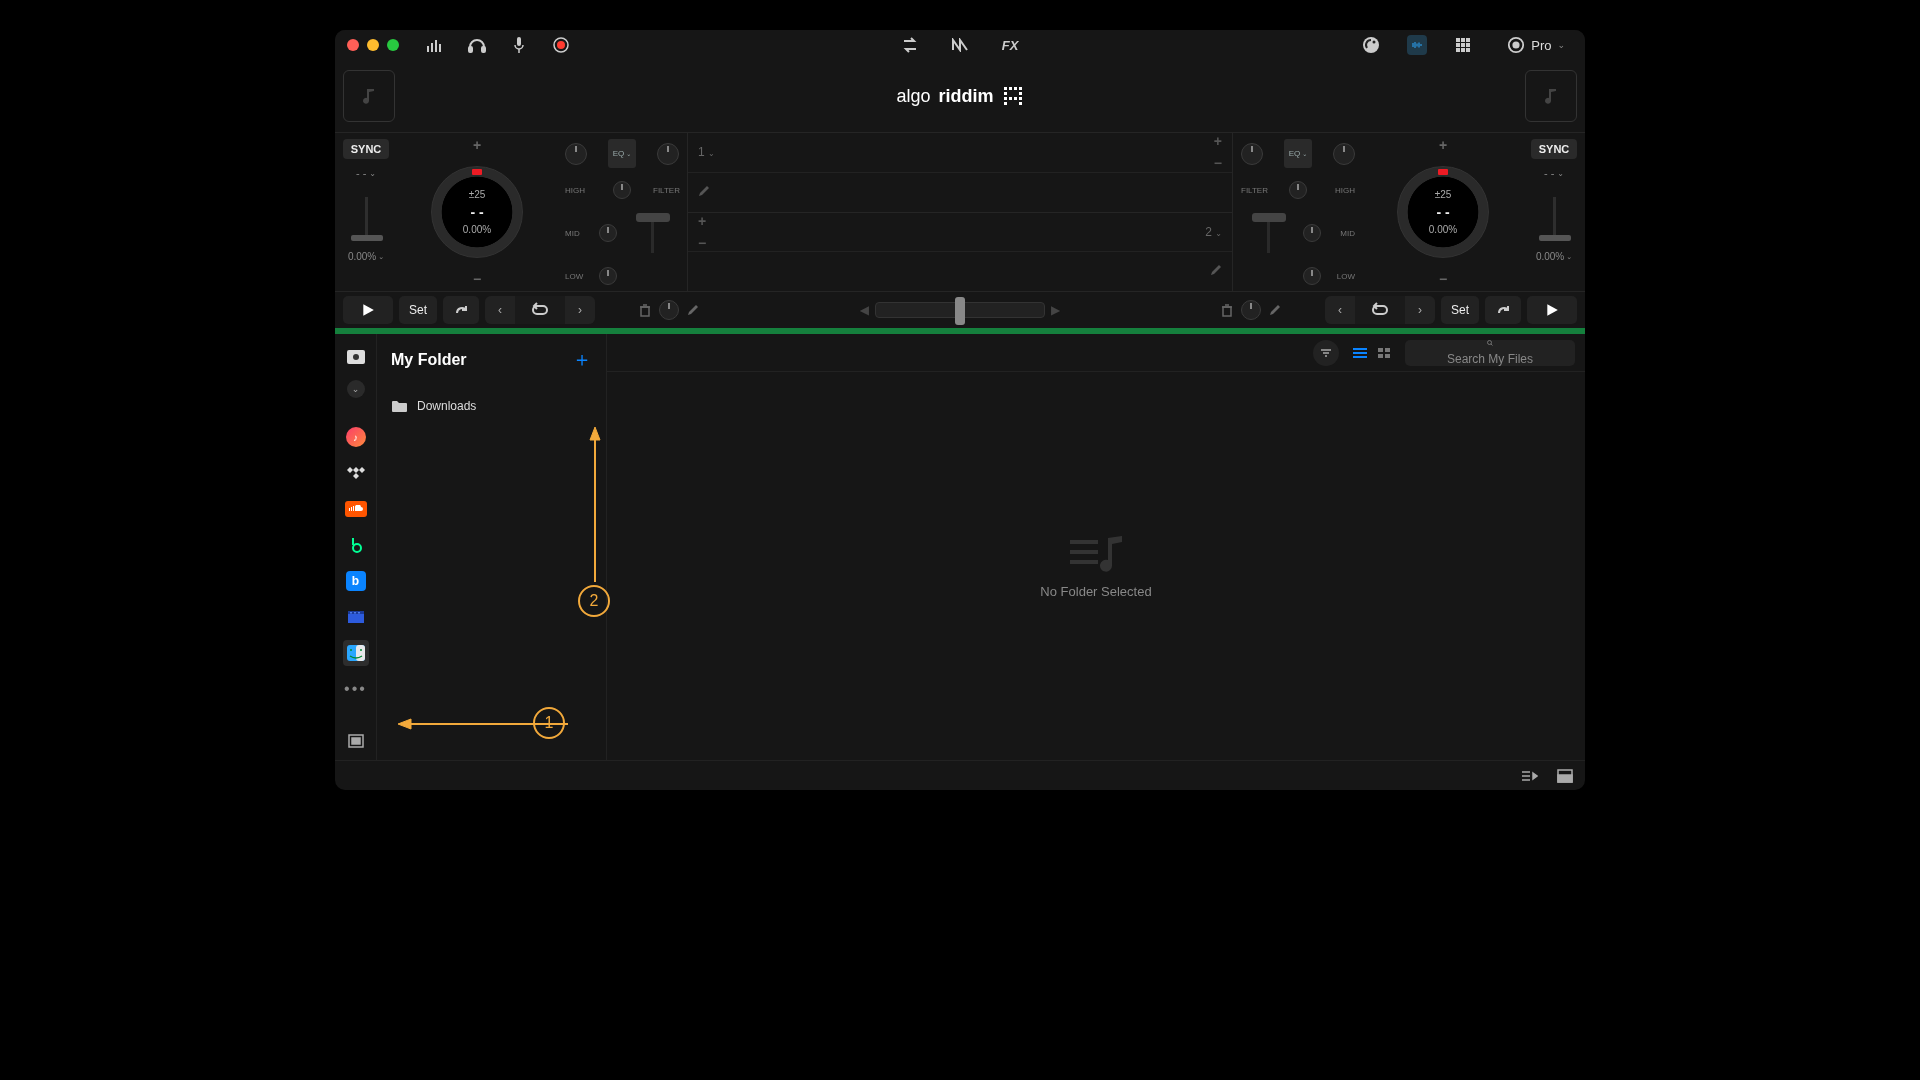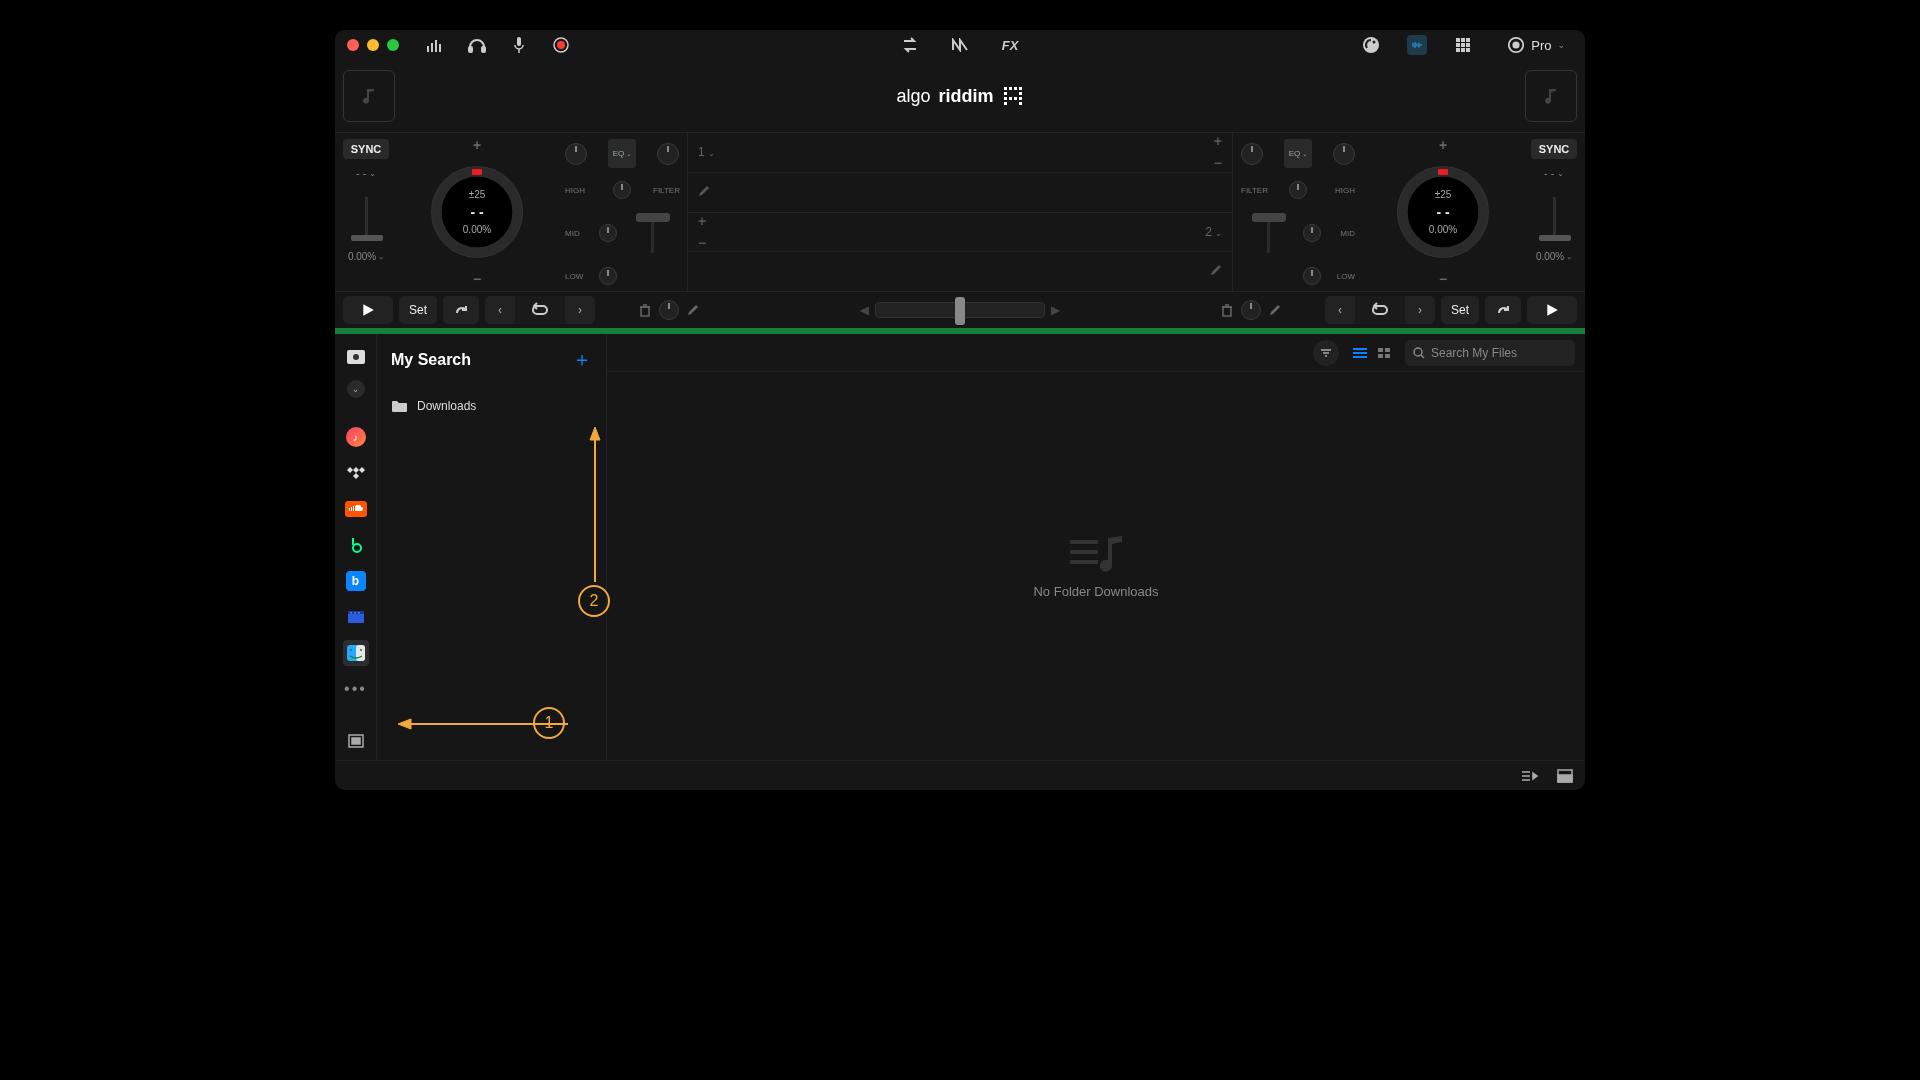--- a/index.html
+++ b/index.html
@@ -194,21 +194,21 @@
     display:flex; flex-direction:column;
   }
   .ca-toolbar {
     height:38px; display:flex; align-items:center; justify-content:flex-end;
     gap:10px; padding:0 10px; border-bottom:1px solid #222;
   }
   .ca-filter { width:26px; height:26px; border-radius:50%; background:#222; display:flex; align-items:center; justify-content:center;}
   .view-toggle { display:flex; gap:2px; }
   .view-toggle .vt { width:22px; height:20px; display:flex; align-items:center; justify-content:center; color:#777;}
   .view-toggle .vt.active { color:#0a84ff; }
-  .search-box { background:#222; border-radius:5px; height:26px; width:170px; display:flex; align-items:center; padding:0 8px; color:#888; gap:6px; font-size:12px;}
+  .search-box { background:#222; border-radius:5px; height:26px; width:170px; display:flex; align-items:center; padding:0 8px; color:#888; gap:6px; font-size:12px;flex-direction:column;}
   .ca-body { flex:1; display:flex; align-items:center; justify-content:center; flex-direction:column; gap:10px; color:#666;}
   .empty-icon { width:56px; height:40px; opacity:0.3; }
 
   
   .bottombar {
     height:30px;
     border-top:1px solid #222;
     display:flex; align-items:center; padding:0 10px;
   }
   .bottombar .spacer { flex:1; }
@@ -658,21 +658,21 @@
       <div class="rail-item" style="margin-bottom:6px;">
           <svg width="16" height="14" viewBox="0 0 16 14" fill="none" stroke="#aaa" stroke-width="1.5">
             <rect x="1" y="1" width="14" height="12"></rect>
             <rect x="4" y="4" width="8" height="6" fill="#aaa"></rect>
           </svg>
         </div>
     </div>
 
     <div class="browser-panel">
       <div class="bp-header">
-        <span class="bp-title">My Search</span>
+        <span class="bp-title">My Folder</span>
         <span class="bp-plus">＋</span>
       </div>
       <div class="bp-item">
         <svg width="16" height="12" viewBox="0 0 16 12" fill="#ccc">
             <path d="M1 2a1 1 0 011-1h4l2 2h7a1 1 0 011 1v7a1 1 0 01-1 1H2a1 1 0 01-1-1z"></path>
           </svg>
         <span>Downloads</span>
       </div>
     </div>
 
@@ -710,21 +710,21 @@
           <span>Search My Files</span>
         </div>
       </div>
       <div class="ca-body">
         <svg class="empty-icon" viewBox="0 0 56 40" fill="#777">
           <rect x="2" y="6" width="28" height="4"></rect>
             <rect x="2" y="16" width="28" height="4"></rect>
             <rect x="2" y="26" width="28" height="4"></rect>
           <path d="M40 4v22a6 6 0 104 5.6V10l10-2V2z"></path>
         </svg>
-        <span style="color:#888;font-size:13px;">No Folder Downloads</span>
+        <span style="color:#888;font-size:13px;">No Folder Selected</span>
       </div>
     </div>
   </div>
 
   <div class="bottombar">
     <div class="spacer"></div>
     <div class="icon-btn" style="margin-right:16px;">
         <svg width="18" height="14" viewBox="0 0 18 14" fill="none" stroke="#aaa" stroke-width="1.5">
           <line x1="2" y1="3" x2="10" y2="3"></line>
           <line x1="2" y1="7" x2="10" y2="7"></line>

